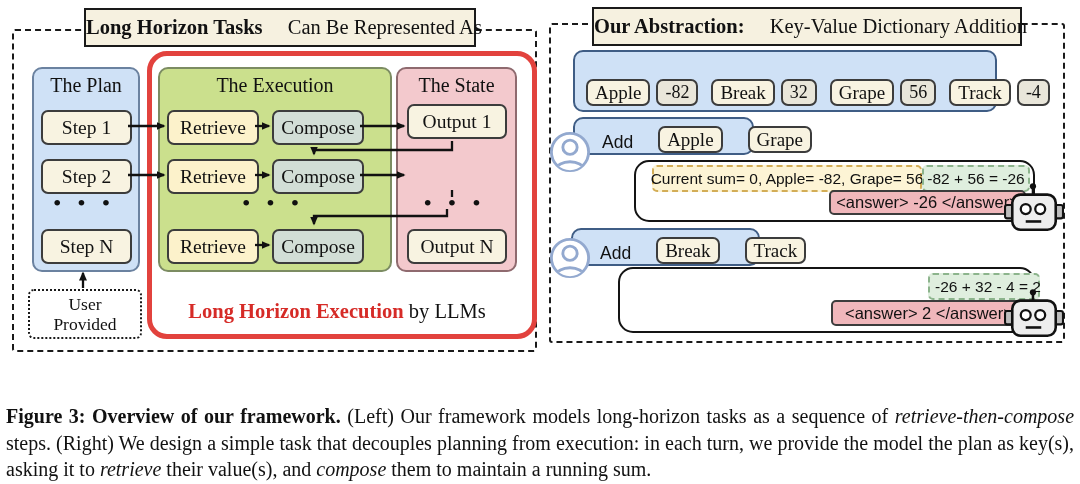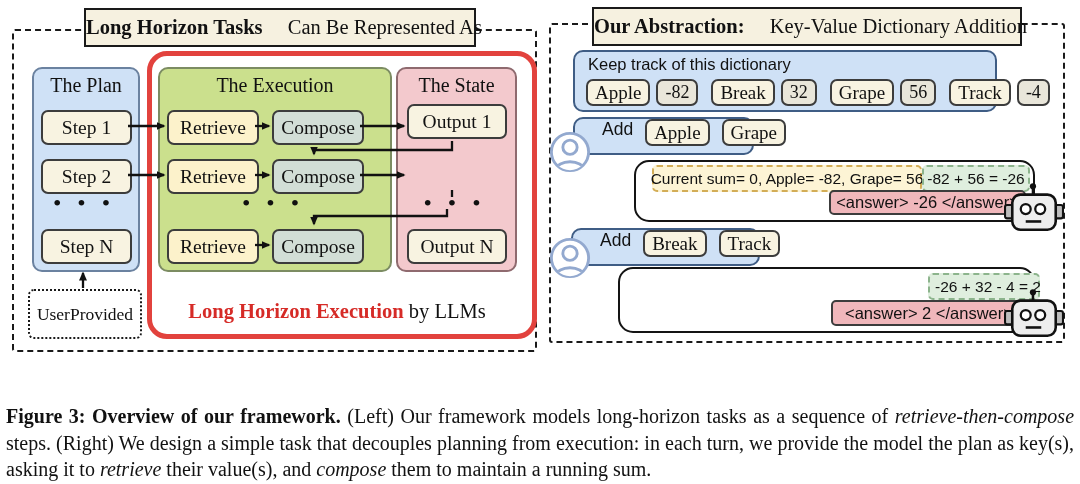--- a/index.html
+++ b/index.html
@@ -22,31 +22,31 @@
   .node{position:absolute;background:#f8f3e1;border:2px solid #3c3c3c;border-radius:7px;
         display:flex;align-items:center;justify-content:center;font-size:19.5px;z-index:4;}
   .node.retrieve{background:#fcf2cb;}
   .node.compose{background:#d2ded6;}
   .dots{position:absolute;text-align:center;font-size:24px;letter-spacing:5px;z-index:4;color:#111;}
   
   .red-box{position:absolute;border:5px solid #e2423d;border-radius:20px;z-index:2;background:transparent;}
   .study{position:absolute;text-align:center;font-size:20.5px;z-index:3;}
   .study .hl{color:#d62b27;font-weight:700;}
   .user-box{position:absolute;border:2px dotted #1a1a1a;border-radius:6px;
-            display:flex;flex-direction:row;align-items:center;justify-content:center;
+            display:flex;flex-direction:column;align-items:center;justify-content:center;
             font-size:17.5px;line-height:20px;z-index:3;background:#fff;}
   
   .dict-box,.bubble{position:absolute;background:#cfe1f6;border:2.3px solid #3f5d85;border-radius:10px;z-index:1;}
   .dict-label{position:absolute;left:13px;top:3px;font-family:"Liberation Sans",sans-serif;font-size:16.5px;color:#111;}
   .pill-row{position:absolute;left:11px;top:27px;display:flex;align-items:center;}
   .pair{display:flex;gap:6px;margin-right:13px;}
   .pill{background:#f8f3e1;border:2px solid #3c3c3c;border-radius:7px;padding:0 7px;
         font-size:19px;line-height:23px;font-family:"Liberation Serif",serif;}
   .pill.value{background:#e9e6da;font-size:18px;}
-  .bubble{display:flex;align-items:flex-start;gap:12px;}
+  .bubble{display:flex;align-items:flex-end;gap:25px;}
   .bubble .add{font-family:"Liberation Sans",sans-serif;font-size:17.5px;}
   .resp{position:absolute;background:#fff;border:2.6px solid #141414;border-radius:15px;z-index:2;}
   .ctx{position:absolute;background:#fdf4d5;border:2px dashed #d3ad56;border-radius:5px;z-index:3;
        display:flex;align-items:center;justify-content:center;
        font-family:"Liberation Sans",sans-serif;font-size:15.5px;white-space:nowrap;}
   .calc{position:absolute;background:#dfeede;border:2px dashed #8cb48c;border-radius:5px;z-index:3;
         display:flex;align-items:center;justify-content:center;
         font-family:"Liberation Sans",sans-serif;font-size:15.5px;white-space:nowrap;}
   .ans{position:absolute;background:#f0b7bb;border:2px solid #3c3c3c;border-radius:5px;z-index:4;
        display:flex;align-items:center;justify-content:center;
@@ -109,21 +109,20 @@
   </div>
 
   <div class="dashed-panel" style="left:549px;top:23px;width:512px;height:316px;"></div>
 
   <div class="title-box" style="left:592px;top:7px;width:426px;height:35px;">
     <b>Our Abstraction:</b>
       <span style="white-space:pre;"> Key-Value Dictionary Addition</span>
   </div>
 
   <div class="dict-box" style="left:573px;top:50px;width:420px;height:58px;">
-    <div class="dict-label">Keep track of this dictionary</div>
     <div class="pill-row">
       <span class="pair">
         <span class="pill">Apple</span>
         <span class="pill value">-82</span>
       </span>
       <span class="pair">
         <span class="pill">Break</span>
         <span class="pill value">32</span>
       </span>
       <span class="pair">

